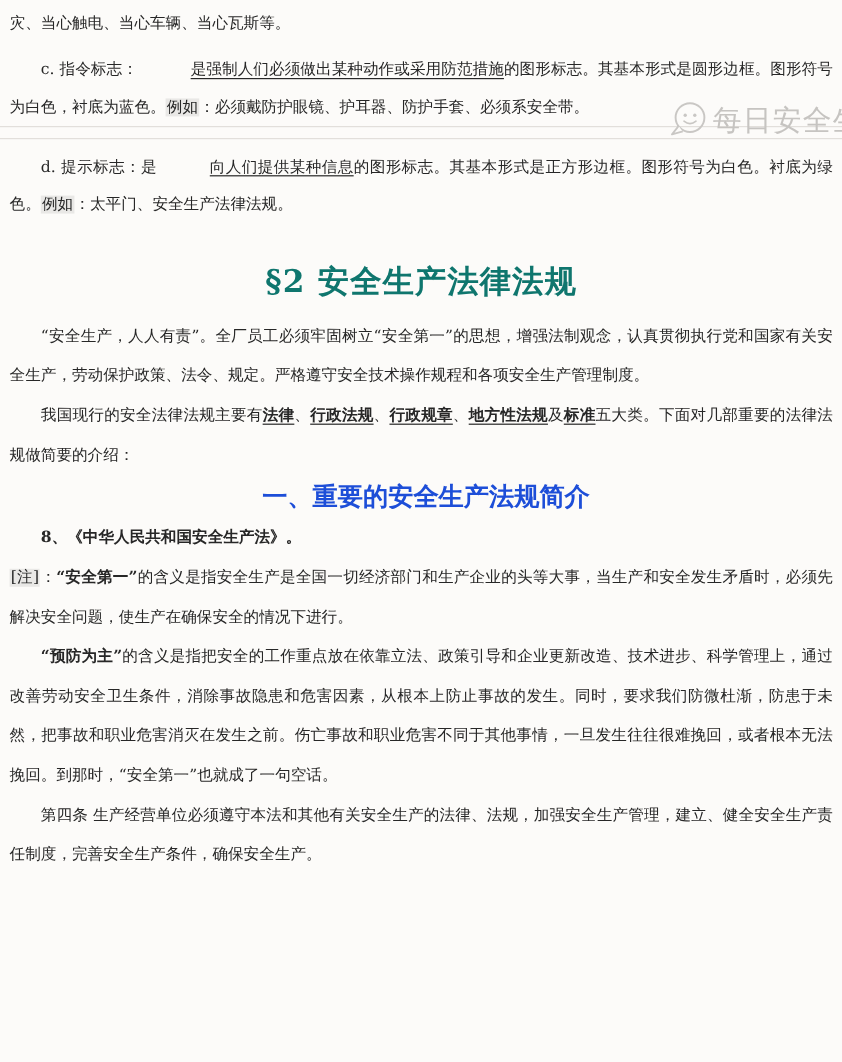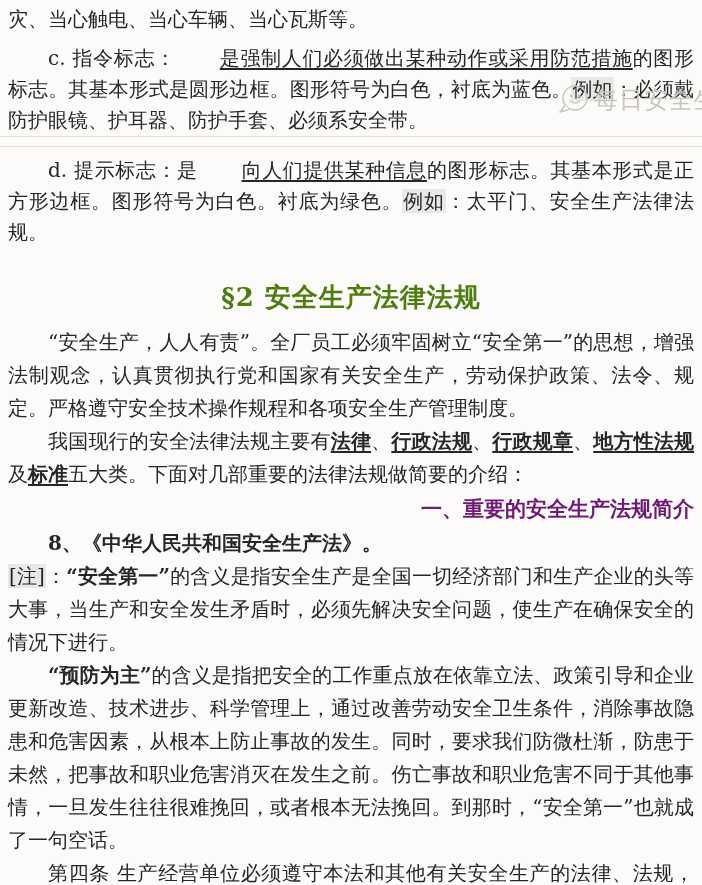--- a/index.html
+++ b/index.html
@@ -3,40 +3,40 @@
 <meta charset="utf-8">
 <style>
   html,body{margin:0;padding:0;}
   body{
     width:702px;height:885px;position:relative;overflow:hidden;
     background:#fcfbf9;
     font-family:"DejaVu Serif","Liberation Serif",serif;
     color:#272727;
   }
   .page{padding:4px 8px 0 8px;position:relative;z-index:1;}
-  p{margin:0;font-size:20px;line-height:33px;text-align:justify;}
+  p{margin:0;font-size:13px;line-height:33px;text-align:justify;}
   .top p{line-height:31px;}
   .indent{text-indent:2em;}
   .u{text-decoration:underline;text-underline-offset:3px;margin-left:44px;}
   .b{font-weight:bold;}
   .bu{font-weight:bold;text-decoration:underline;text-underline-offset:3px;}
   .hl{background:#e9e8e6;padding:0 1px;margin-top:24px;}
   .mt-c{margin-top:8px;}
   .divider{margin-top:0;}
   .divider .rule{height:1px;background:#e2dfdb;width:702px;margin-left:-8px;}
   .divider .gap{height:9px;}
   .mt-d{margin-top:8px;}
   .title{
     font-size:26px;line-height:38px;font-weight:bold;text-align:center;
-    margin:30px 0 0 0;letter-spacing:1px;color:#4d7c0f;
+    margin:30px 0 0 0;letter-spacing:1px;color:#0f766e;
   }
   .mt-p1{margin-top:10px;}
   .h-intro{
     font-size:21px;line-height:32px;font-weight:bold;margin:2px 0 0 0;
-    padding-left:8px;color:#701a75;text-align:right;
+    padding-left:8px;color:#1d4ed8;text-align:center;
   }
   .mt-law{margin-top:2px;}
   .law-item{font-weight:bold;}
   .watermark{
     position:absolute;top:82px;left:556px;z-index:2;
     display:flex;align-items:center;white-space:nowrap;
     color:#c6c4c1;font-size:24px;letter-spacing:1px;
     pointer-events:none;
   }
   .watermark svg{flex:0 0 auto;margin-right:2px;}

